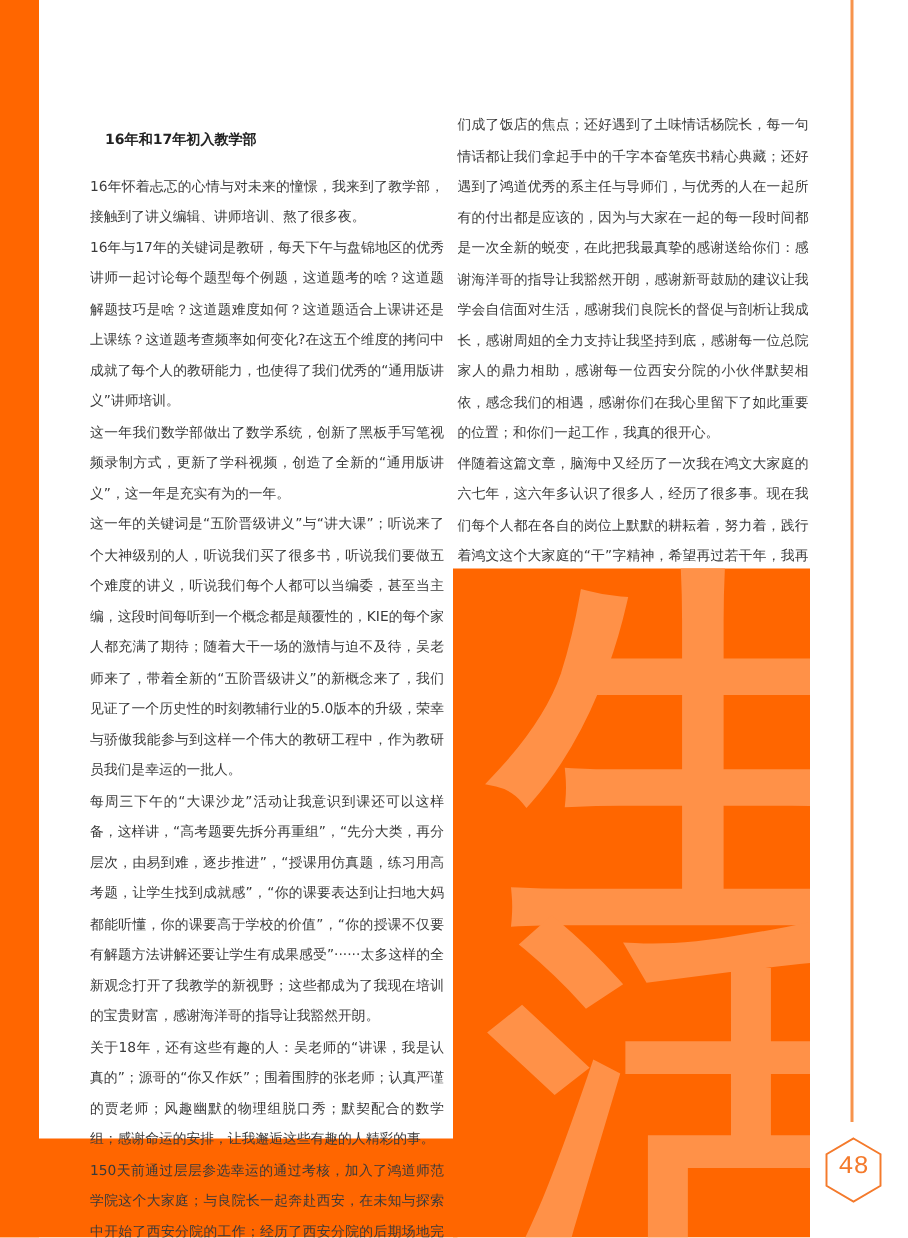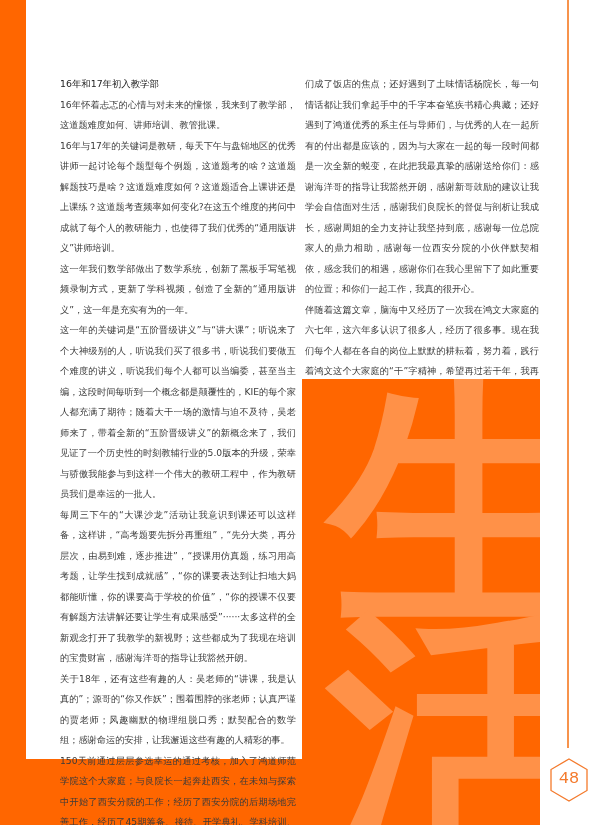--- a/index.html
+++ b/index.html
@@ -39,31 +39,31 @@
       position: absolute; left: 550px; top: 769px; width: 38px; text-align: center;
       font-family: Liberation Mono, monospace; font-size: 17px; color: #f47a2c;
     }
     .col {
       position: absolute; font-size: 9.2px; line-height: 20.5px; color: #3a3a3a;
       text-align: justify;
     }
     .col.left { left: 60px; top: 74px; width: 236px; }
     .col.right { left: 305px; top: 74px; width: 234px; }
     .col p { margin: 0; }
-    .col h3 { margin: 0; font-size: 9.4px; font-weight: normal; color: #222; line-height: 20.5px; }
+    .col h3 { margin: 10px; font-size: 9.4px; font-weight: bold; color: #222; line-height: 20.5px; }
   </style>
 </head>
 <body>
 
 <div class="orange-bar-left"></div>
 <div class="orange-bottom-left"></div>
 
 <div class="col left">
   <h3>16年和17年初入教学部</h3>
-  <p>16年怀着忐忑的心情与对未来的憧憬，我来到了教学部，这道题难度如何、讲师培训、教管批课。</p>
+  <p>16年怀着忐忑的心情与对未来的憧憬，我来到了教学部，接触到了讲义编辑、讲师培训、熬了很多夜。</p>
   <p>16年与17年的关键词是教研，每天下午与盘锦地区的优秀讲师一起讨论每个题型每个例题，这道题考的啥？这道题解题技巧是啥？这道题难度如何？这道题适合上课讲还是上课练？这道题考查频率如何变化?在这五个维度的拷问中成就了每个人的教研能力，也使得了我们优秀的“通用版讲义”讲师培训。</p>
   <p>这一年我们数学部做出了数学系统，创新了黑板手写笔视频录制方式，更新了学科视频，创造了全新的“通用版讲义”，这一年是充实有为的一年。</p>
   <p>这一年的关键词是“五阶晋级讲义”与“讲大课”；听说来了个大神级别的人，听说我们买了很多书，听说我们要做五个难度的讲义，听说我们每个人都可以当编委，甚至当主编，这段时间每听到一个概念都是颠覆性的，KIE的每个家人都充满了期待；随着大干一场的激情与迫不及待，吴老师来了，带着全新的“五阶晋级讲义”的新概念来了，我们见证了一个历史性的时刻教辅行业的5.0版本的升级，荣幸与骄傲我能参与到这样一个伟大的教研工程中，作为教研员我们是幸运的一批人。</p>
   <p>每周三下午的“大课沙龙”活动让我意识到课还可以这样备，这样讲，“高考题要先拆分再重组”，“先分大类，再分层次，由易到难，逐步推进”，“授课用仿真题，练习用高考题，让学生找到成就感”，“你的课要表达到让扫地大妈都能听懂，你的课要高于学校的价值”，“你的授课不仅要有解题方法讲解还要让学生有成果感受”······太多这样的全新观念打开了我教学的新视野；这些都成为了我现在培训的宝贵财富，感谢海洋哥的指导让我豁然开朗。</p>
   <p>关于18年，还有这些有趣的人：吴老师的“讲课，我是认真的”；源哥的“你又作妖”；围着围脖的张老师；认真严谨的贾老师；风趣幽默的物理组脱口秀；默契配合的数学组；感谢命运的安排，让我邂逅这些有趣的人精彩的事。</p>
   <p>150天前通过层层参选幸运的通过考核，加入了鸿道师范学院这个大家庭；与良院长一起奔赴西安，在未知与探索中开始了西安分院的工作；经历了西安分院的后期场地完善工作，经历了45期筹备、接待、开学典礼、学科培训、课程培训、周表彰、定级、分配以及最后的毕业典礼；这150天我们一起经历了很多的挑战，学习了太多的技能；我身边的每一个家人都竭尽所能全力以赴；两期的毕业典礼我们一起交上了一份及格的答卷；回顾这忙碌的150天，熬了很多夜、吃了很多苦，西安盘锦两地奔波，但还好遇到了良院长这个有趣的灵魂，“良哥带你吃遍西安”吃播活动让我</p>
 </div>
 
 <div class="col right">
   <p>们成了饭店的焦点；还好遇到了土味情话杨院长，每一句情话都让我们拿起手中的千字本奋笔疾书精心典藏；还好遇到了鸿道优秀的系主任与导师们，与优秀的人在一起所有的付出都是应该的，因为与大家在一起的每一段时间都是一次全新的蜕变，在此把我最真挚的感谢送给你们：感谢海洋哥的指导让我豁然开朗，感谢新哥鼓励的建议让我学会自信面对生活，感谢我们良院长的督促与剖析让我成长，感谢周姐的全力支持让我坚持到底，感谢每一位总院家人的鼎力相助，感谢每一位西安分院的小伙伴默契相依，感念我们的相遇，感谢你们在我心里留下了如此重要的位置；和你们一起工作，我真的很开心。</p>

